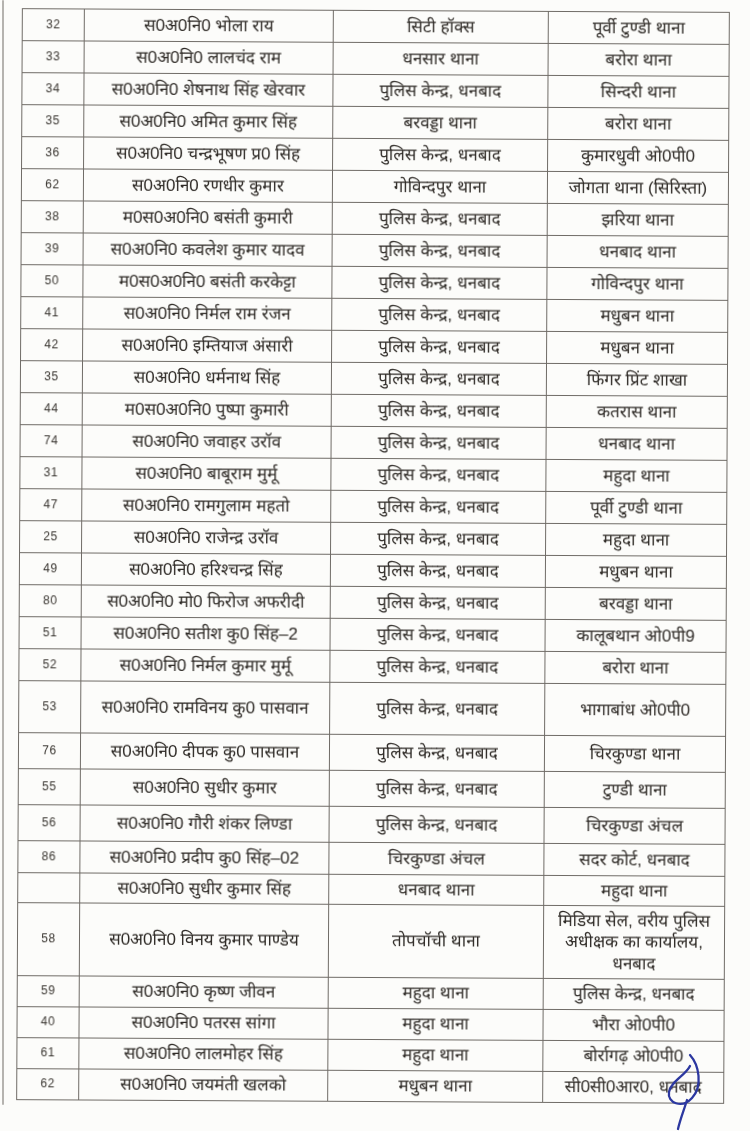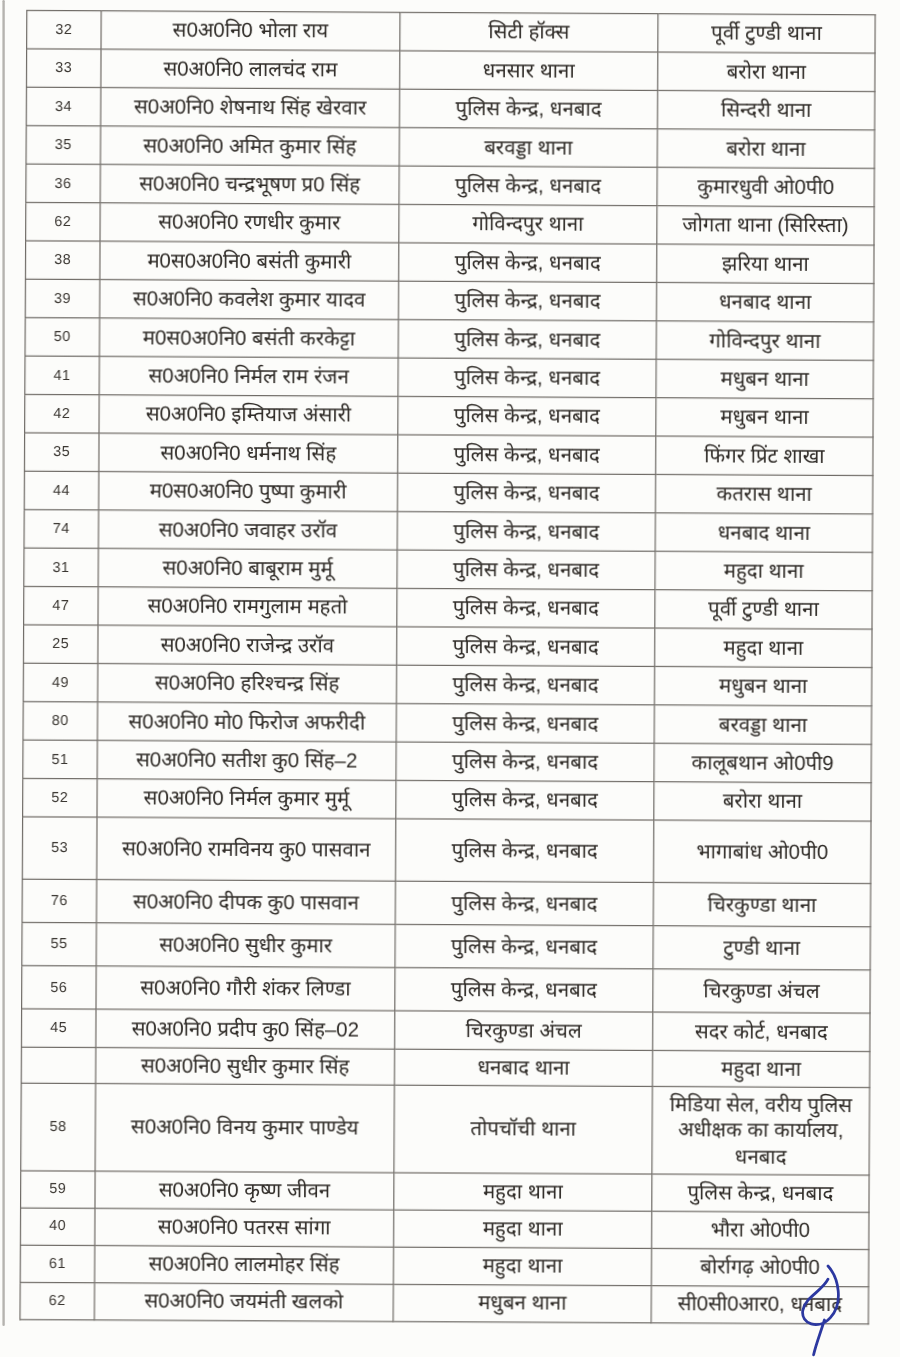--- a/index.html
+++ b/index.html
@@ -193,21 +193,21 @@
           <td>पुलिस केन्द्र, धनबाद</td>
           <td>टुण्डी थाना</td>
         </tr>
         <tr style="height: 36px;">
           <td class="sn">56</td>
           <td>स0अ0नि0 गौरी शंकर लिण्डा</td>
           <td>पुलिस केन्द्र, धनबाद</td>
           <td>चिरकुण्डा अंचल</td>
         </tr>
         <tr style="height: 32px;">
-          <td class="sn">45</td>
+          <td class="sn">86</td>
           <td>स0अ0नि0 प्रदीप कु0 सिंह–02</td>
           <td>चिरकुण्डा अंचल</td>
           <td>सदर कोर्ट, धनबाद</td>
         </tr>
         <tr style="height: 30px;">
           <td class="sn"></td>
           <td>स0अ0नि0 सुधीर कुमार सिंह</td>
           <td>धनबाद थाना</td>
           <td>महुदा थाना</td>
         </tr>

